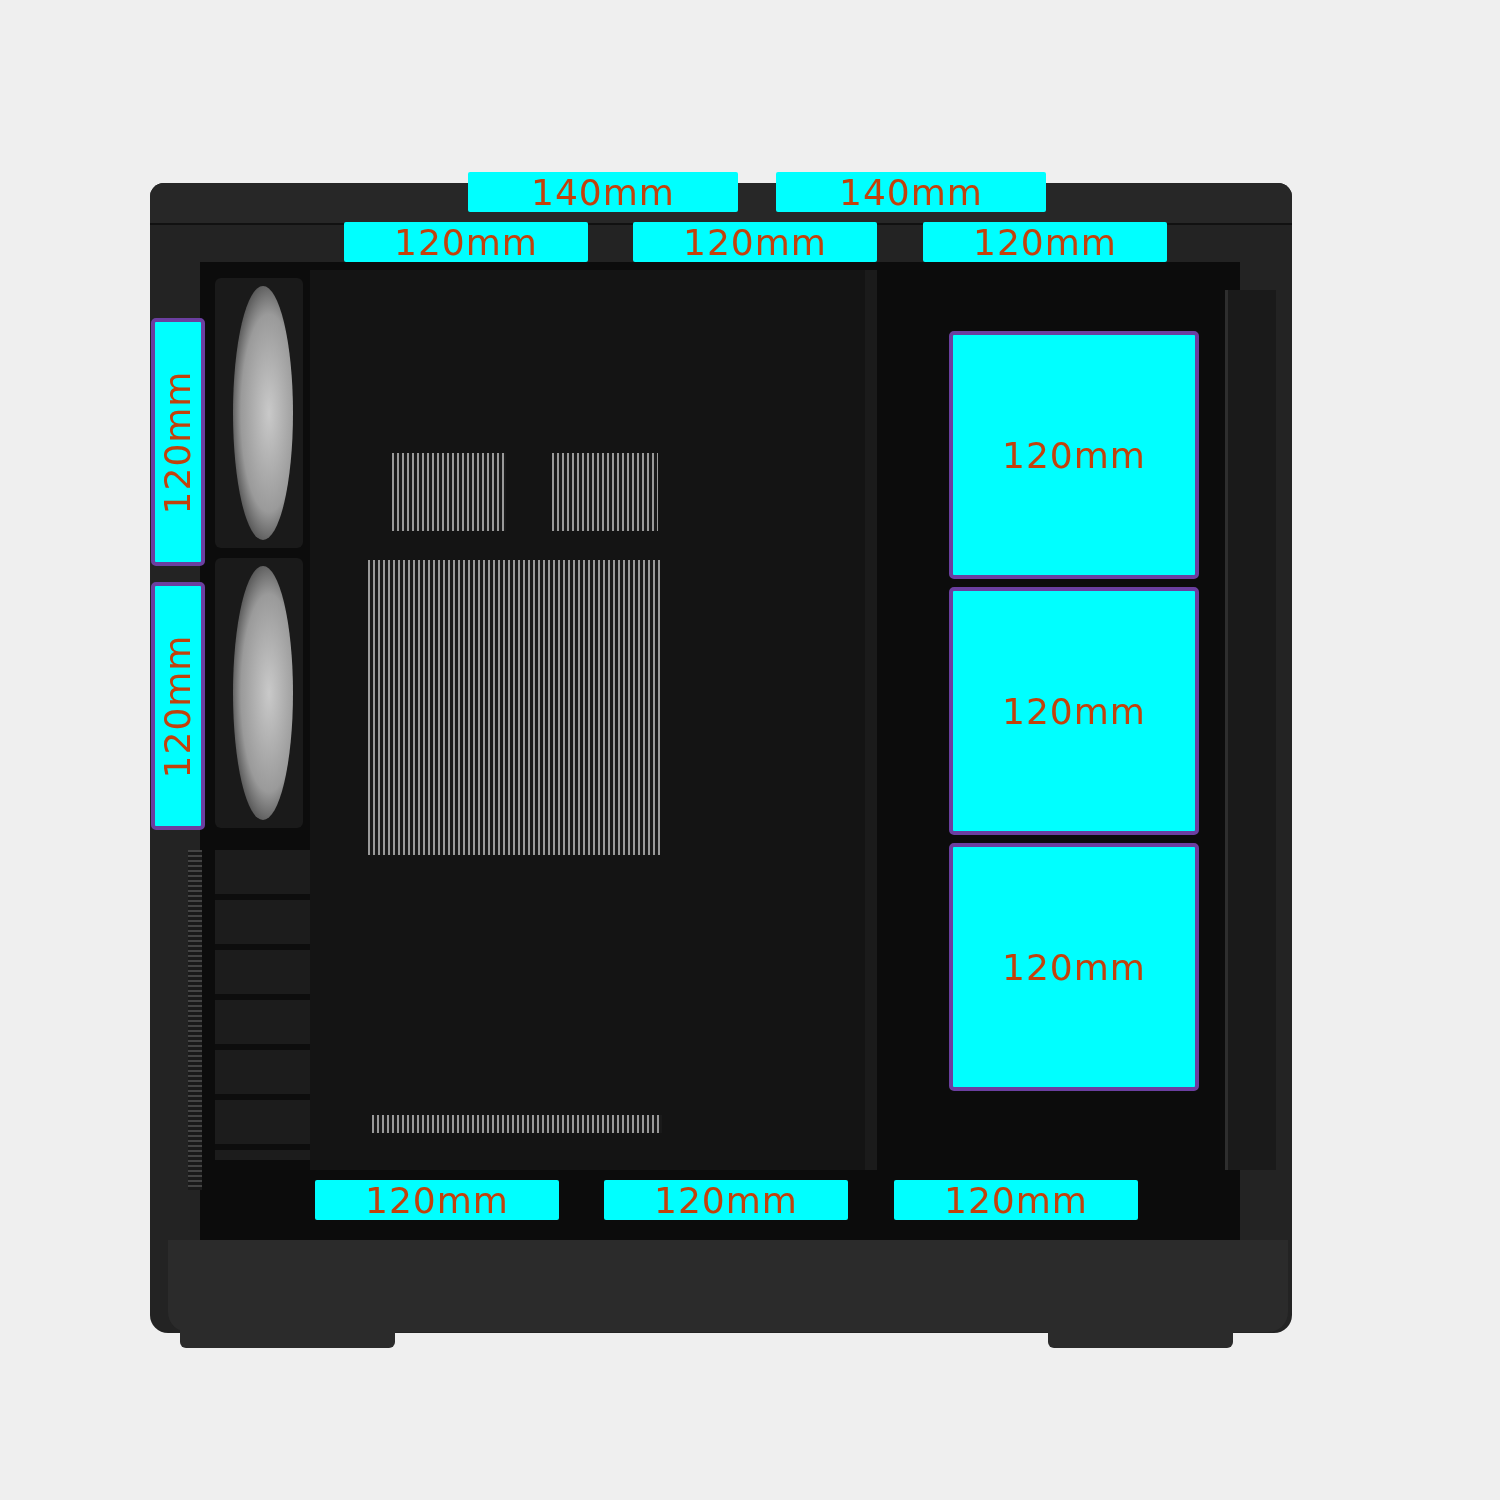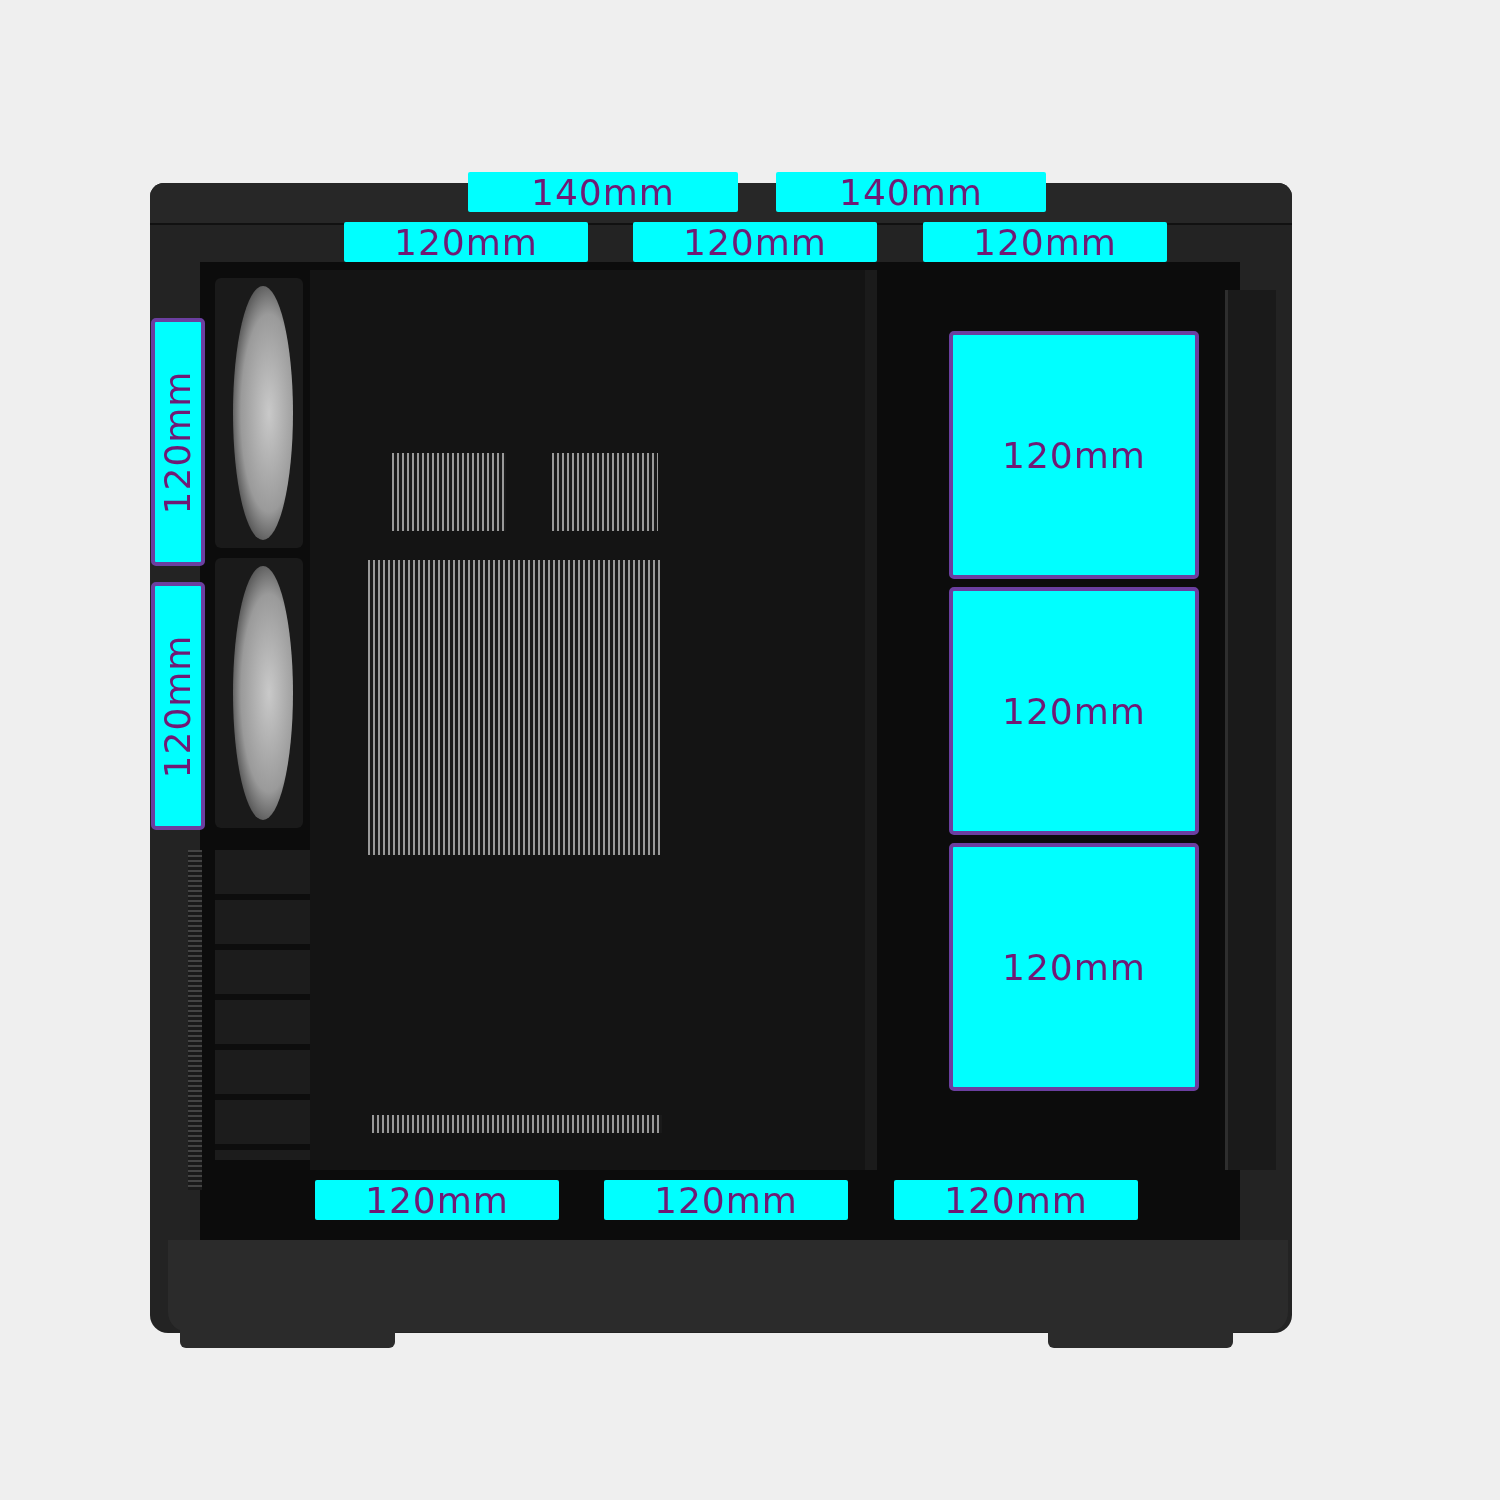--- a/index.html
+++ b/index.html
@@ -10,21 +10,21 @@
   .interior{position:absolute;left:200px;top:262px;width:1040px;height:980px;background:#0c0c0c;}
   .mobo{position:absolute;left:310px;top:270px;width:555px;height:900px;background:#141414;}
   .divider{position:absolute;left:865px;top:270px;width:12px;height:900px;background:#1b1b1b;}
   .right-panel{position:absolute;left:1225px;top:290px;width:48px;height:880px;background:#1a1a1a;border-left:3px solid #2e2e2e;}
   .fan{position:absolute;left:215px;width:88px;height:270px;background:#1a1a1a;border-radius:6px;}
   .fan .blade{position:absolute;left:18px;top:8px;width:60px;height:254px;border-radius:50%;background:radial-gradient(ellipse at 60% 50%,#c9c9c9 0%,#9a9a9a 55%,#444 80%,#1a1a1a 100%);}
   .heatsink{position:absolute;background:repeating-linear-gradient(90deg,#9a9a9a 0 2px,#1a1a1a 2px 5px);}
   .pci{position:absolute;left:215px;top:850px;width:95px;height:310px;background:repeating-linear-gradient(180deg,#1c1c1c 0 44px,#0d0d0d 44px 50px);}
   .mesh{position:absolute;left:188px;top:850px;width:14px;height:340px;background:repeating-linear-gradient(180deg,#444 0 2px,#1a1a1a 2px 5px);}
   .foot{position:absolute;top:1330px;height:18px;background:#2b2b2b;border-radius:0 0 6px 6px;}
-  .label{position:absolute;background:#00ffff;color:#701a75;display:flex;align-items:center;justify-content:center;font-size:36px;letter-spacing:1px;border-radius:2px;}
+  .label{position:absolute;background:#00ffff;color:#c2410c;display:flex;align-items:center;justify-content:center;font-size:36px;letter-spacing:1px;border-radius:2px;}
   .label.boxed{border:4px solid #6b3fa0;border-radius:5px;box-sizing:border-box;}
   .label.vert span{transform:rotate(-90deg);white-space:nowrap;display:block;}
 </style>
 </head>
 <body>
 
 <div>
   <div class="case"></div>
   <div class="case-top"></div>
   <div class="interior"></div>

